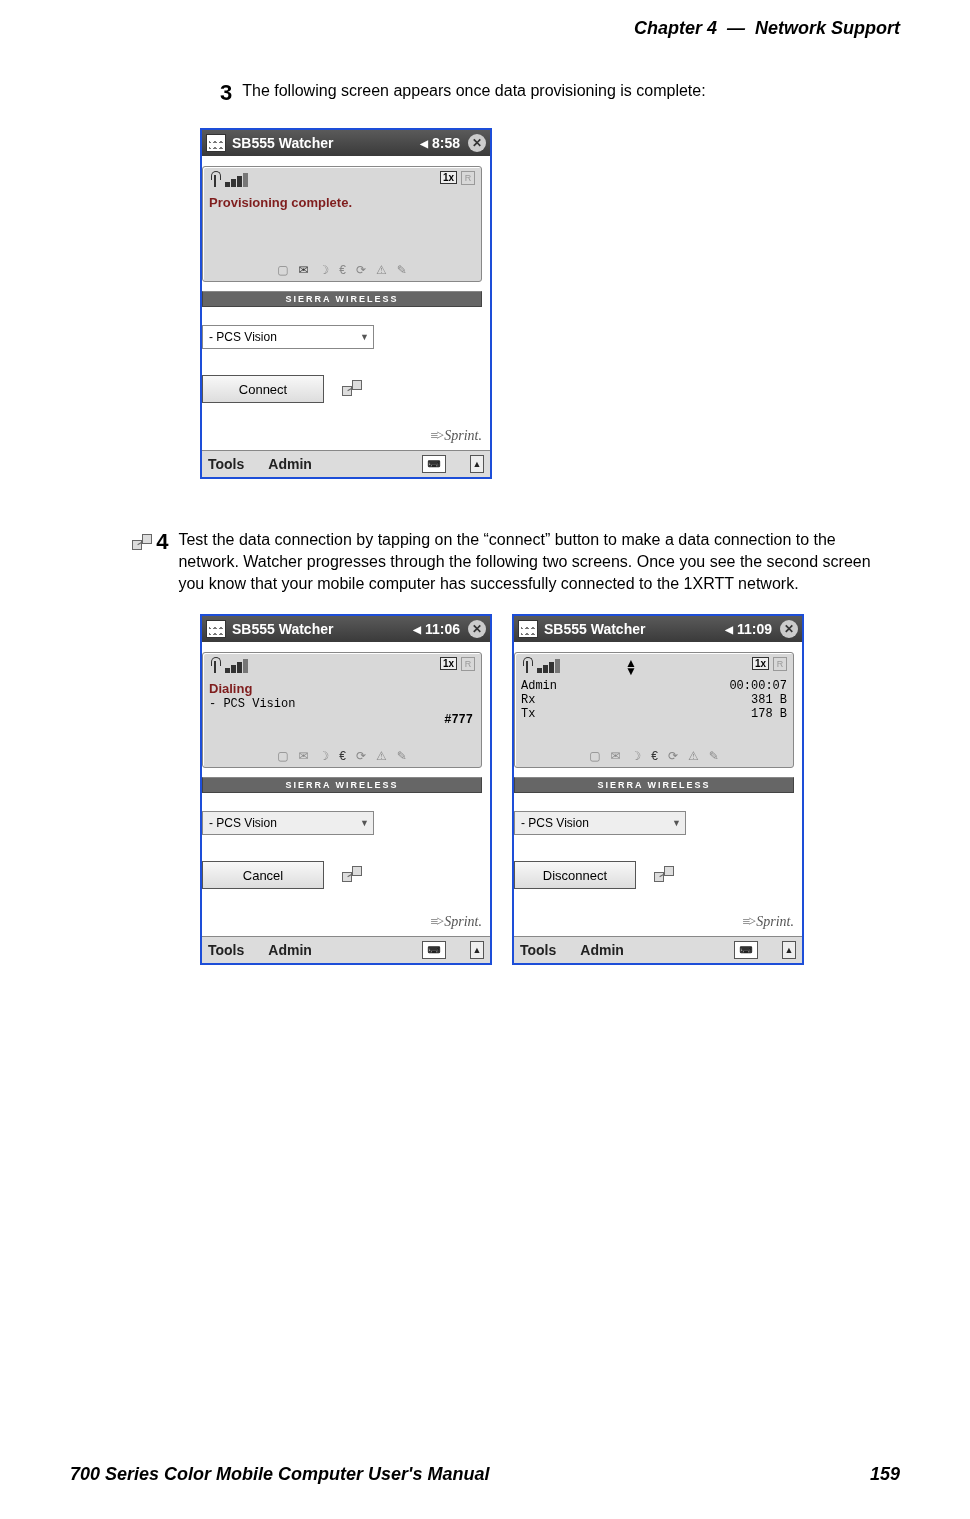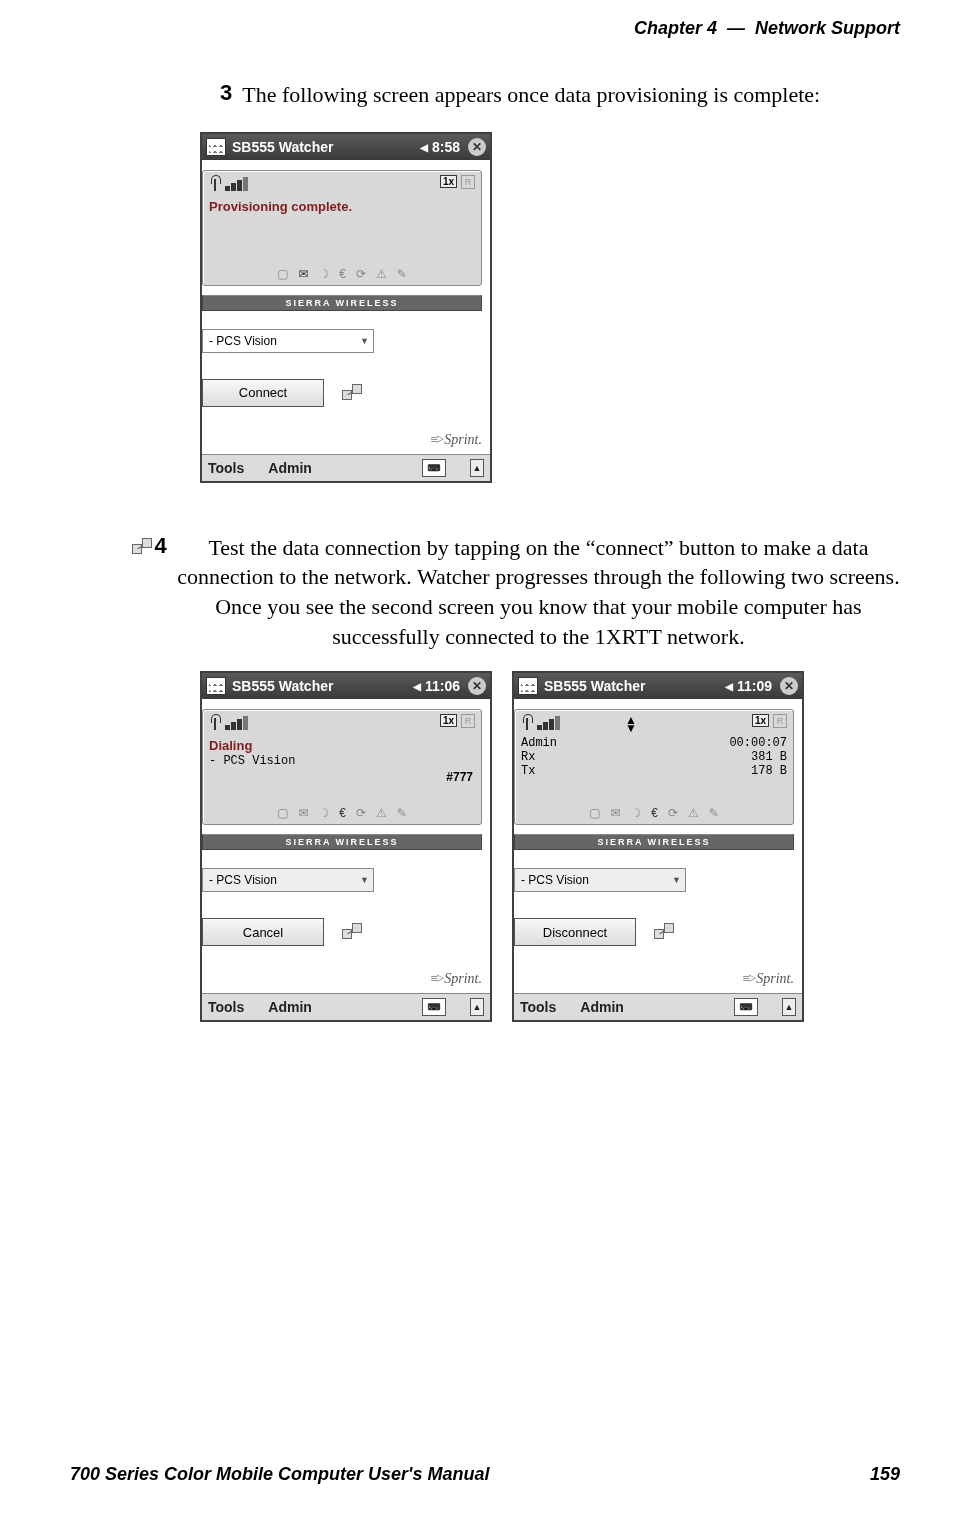--- a/index.html
+++ b/index.html
@@ -51,35 +51,34 @@
     align-items: flex-start;
   }
   .step-num {
     font-family: Verdana, Geneva, sans-serif;
     font-weight: bold;
     font-size: 22px;
     margin-right: 10px;
     line-height: 1.2;
   }
   .step-text {
-    font-size: 22px;
+    font-size: 16px;
     line-height: 1.35;
-    font-family: Liberation Serif, serif;
-    text-align: center;
+    font-family: Liberation Sans, sans-serif;
   }
   .content {
     position: absolute;
     top: 80px;
     left: 170px;
     right: 70px;
   }
   
   .device {
     width: 288px;
-    border: 2px solid #404040;
+    border: 2px solid #1d4ed8;
     background: #fff;
     font-family: Tahoma, Verdana, sans-serif;
     font-size: 13px;
   }
   .titlebar {
     background: linear-gradient(to bottom, #5a5a5a 0%, #3a3a3a 100%);
     color: #fff;
     height: 26px;
     display: flex;
     align-items: center;
@@ -161,21 +160,21 @@
   .lcd .status-line {
     position: absolute; top: 28px; left: 6px; right: 6px;
     font-weight: bold; font-size: 13px; color: #7f1d1d;
   }
   .lcd .sub-line {
     position: absolute; top: 44px; left: 6px; right: 6px;
     font-family: 'Courier New', monospace; font-size: 12px;
   }
   .lcd .right-num {
     position: absolute; top: 60px; right: 8px;
-    font-family: Liberation Sans, sans-serif; font-size: 12px; font-weight: bold;
+    font-family: Liberation Mono, monospace; font-size: 12px; font-weight: bold;
   }
   .lcd .arrows {
     position: absolute; top: 6px; left: 110px; font-size: 12px; line-height: 8px;
   }
   .lcd .stats {
     position: absolute; top: 26px; left: 6px; right: 6px;
     font-family: 'Courier New', monospace; font-size: 12px;
   }
   .lcd .stats .row { display: flex; justify-content: space-between; }
   .toolbar-icons {

